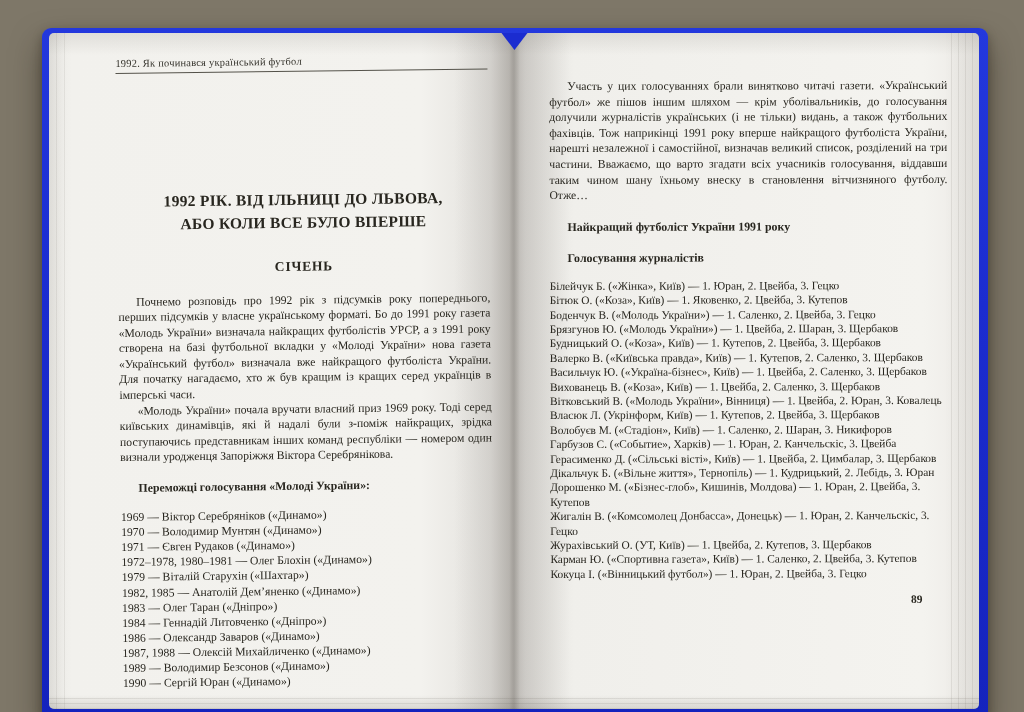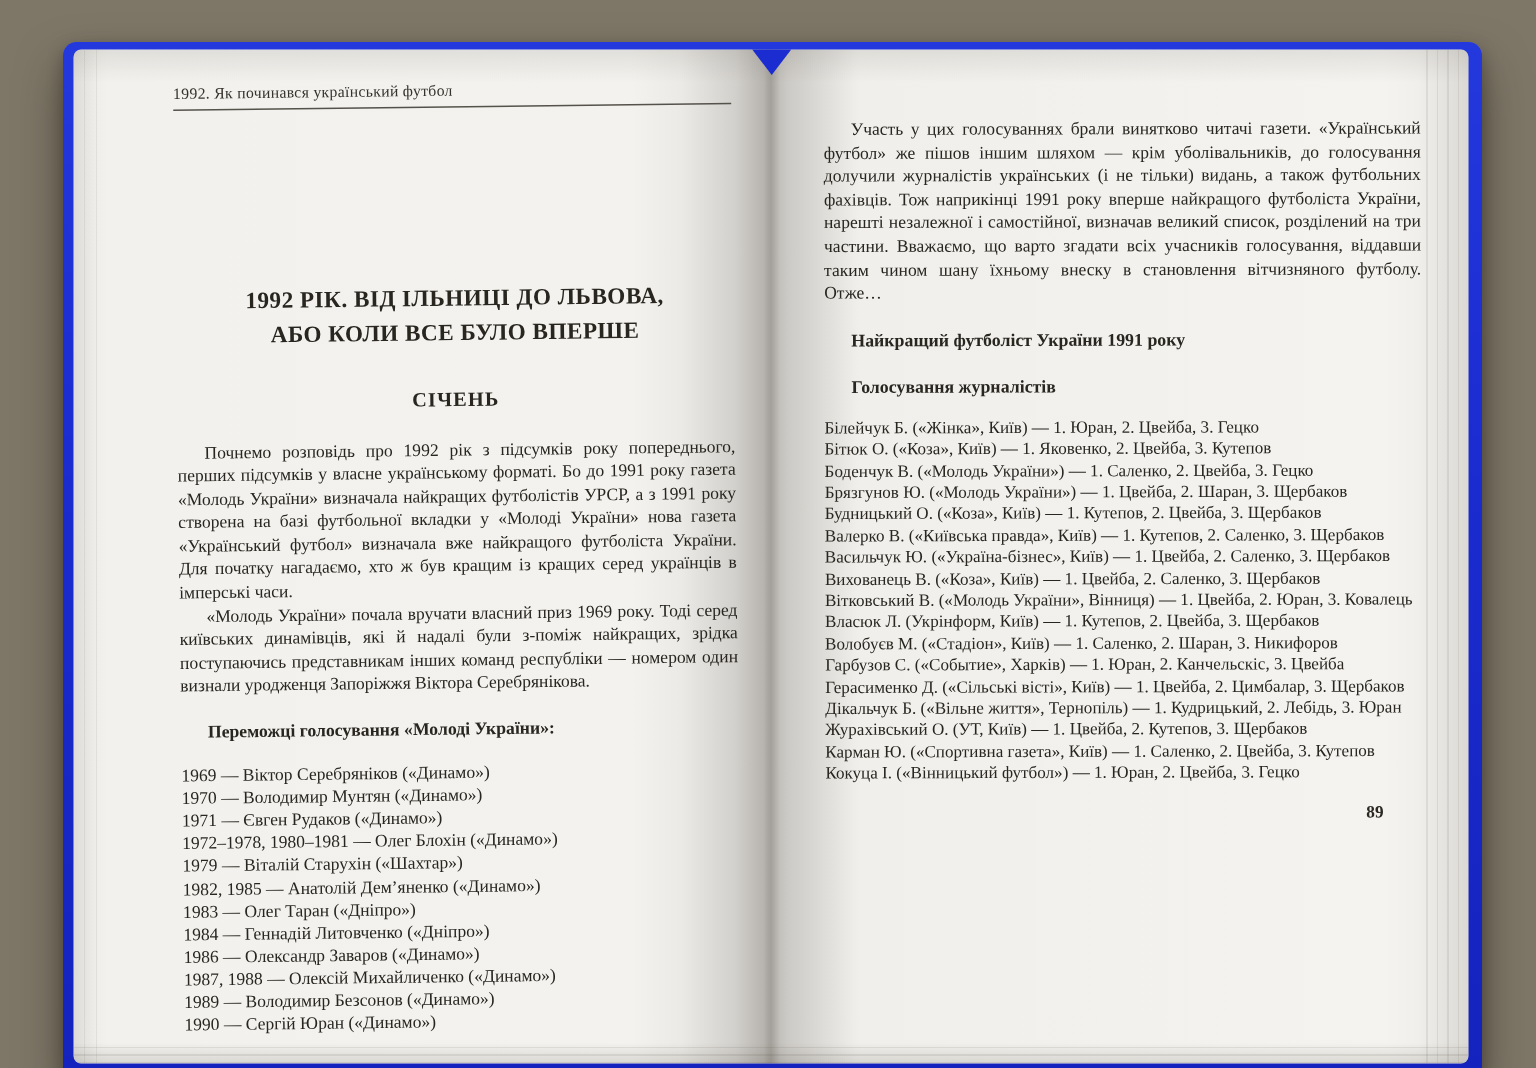--- a/index.html
+++ b/index.html
@@ -155,20 +155,22 @@
           <div class="line">Будницький О. («Коза», Київ) — 1. Кутепов, 2. Цвейба, 3. Щербаков</div>
           <div class="line">Валерко В. («Київська правда», Київ) — 1. Кутепов, 2. Саленко, 3. Щербаков</div>
           <div class="line">Васильчук Ю. («Україна-бізнес», Київ) — 1. Цвейба, 2. Саленко, 3. Щербаков</div>
           <div class="line">Вихованець В. («Коза», Київ) — 1. Цвейба, 2. Саленко, 3. Щербаков</div>
           <div class="line">Вітковський В. («Молодь України», Вінниця) — 1. Цвейба, 2. Юран, 3. Ковалець</div>
           <div class="line">Власюк Л. (Укрінформ, Київ) — 1. Кутепов, 2. Цвейба, 3. Щербаков</div>
           <div class="line">Волобуєв М. («Стадіон», Київ) — 1. Саленко, 2. Шаран, 3. Никифоров</div>
           <div class="line">Гарбузов С. («Событие», Харків) — 1. Юран, 2. Канчельскіс, 3. Цвейба</div>
           <div class="line">Герасименко Д. («Сільські вісті», Київ) — 1. Цвейба, 2. Цимбалар, 3. Щербаков</div>
           <div class="line">Дікальчук Б. («Вільне життя», Тернопіль) — 1. Кудрицький, 2. Лебідь, 3. Юран</div>
+          <div class="line">Дорошенко М. («Бізнес-глоб», Кишинів, Молдова) — 1. Юран, 2. Цвейба, 3. Кутепов</div>
+          <div class="line">Жигалін В. («Комсомолец Донбасса», Донецьк) — 1. Юран, 2. Канчельскіс, 3. Гецко</div>
           <div class="line">Журахівський О. (УТ, Київ) — 1. Цвейба, 2. Кутепов, 3. Щербаков</div>
           <div class="line">Карман Ю. («Спортивна газета», Київ) — 1. Саленко, 2. Цвейба, 3. Кутепов</div>
           <div class="line">Кокуца І. («Вінницький футбол») — 1. Юран, 2. Цвейба, 3. Гецко</div>
         </div>
       <div class="page-number">89</div>
     </div>
   </div>
 </div>
 
 </body></html>

